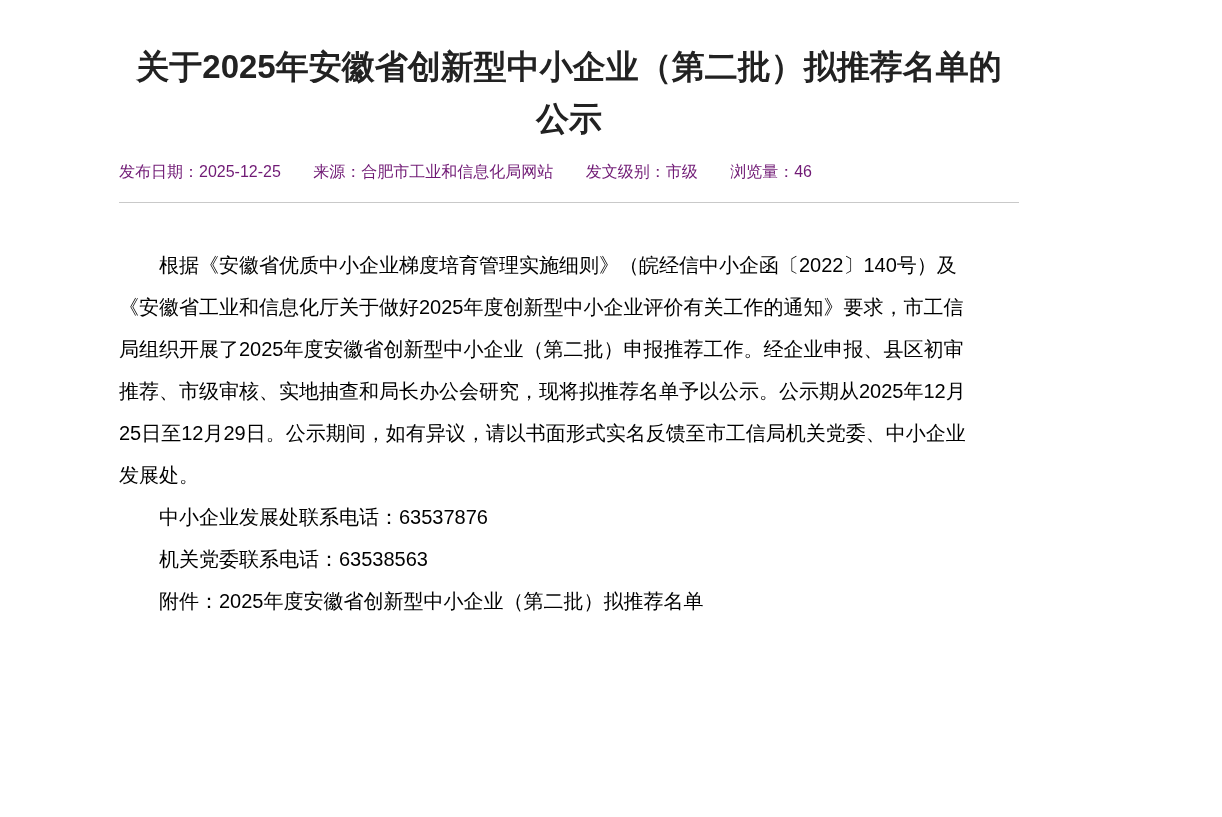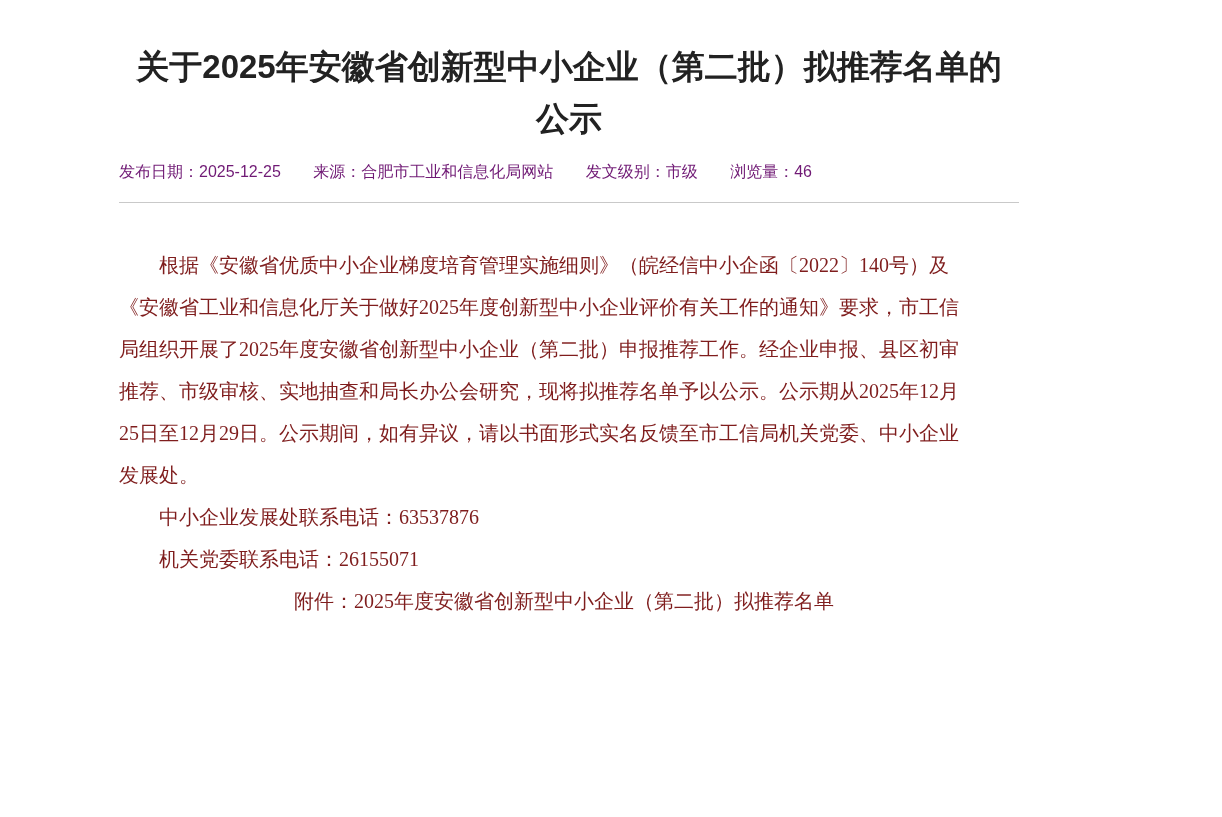--- a/index.html
+++ b/index.html
@@ -40,32 +40,31 @@
   }
   .divider {
     border: none;
     border-top: 1px solid #c9c9c9;
     margin: 20px 0 0 0;
     width: 900px;
   }
   .content {
     margin-top: 41px;
     width: 850px;
-    font-family: Liberation Serif, serif;
+    font-family: Liberation Sans, sans-serif;
     font-size: 20px;
     line-height: 42px;
-    color: #7f1d1d;
+    color: #000000;
   }
   .content p {
     margin: 0;
     text-indent: 2em;
   }
   .attachment-line {
     margin-top: 35px;
-    text-align: center;
   }
   .signature {
     margin-top: 36px;
     text-align: right;
   }
   .signature p {
     margin: 0;
     text-indent: 0;
   }
   .sig-date {
@@ -87,17 +86,17 @@
     <span class="meta-item"><span>来源：</span><span>合肥市工业和信息化局网站</span></span>
     <span class="meta-item"><span>发文级别：</span><span>市级</span></span>
     <span class="meta-item"><span>浏览量：</span><span>46</span></span>
   </div>
 
   <hr class="divider">
 
   <div class="content">
     <p>根据《安徽省优质中小企业梯度培育管理实施细则》（皖经信中小企函〔2022〕140号）及《安徽省工业和信息化厅关于做好2025年度创新型中小企业评价有关工作的通知》要求，市工信局组织开展了2025年度安徽省创新型中小企业（第二批）申报推荐工作。经企业申报、县区初审推荐、市级审核、实地抽查和局长办公会研究，现将拟推荐名单予以公示。公示期从2025年12月25日至12月29日。公示期间，如有异议，请以书面形式实名反馈至市工信局机关党委、中小企业发展处。</p>
     <p>中小企业发展处联系电话：63537876</p>
-    <p>机关党委联系电话：26155071</p>
+    <p>机关党委联系电话：63538563</p>
     <p class="attachment-line">附件：2025年度安徽省创新型中小企业（第二批）拟推荐名单</p>
   </div>
 
 </div>
 
 </body></html>

